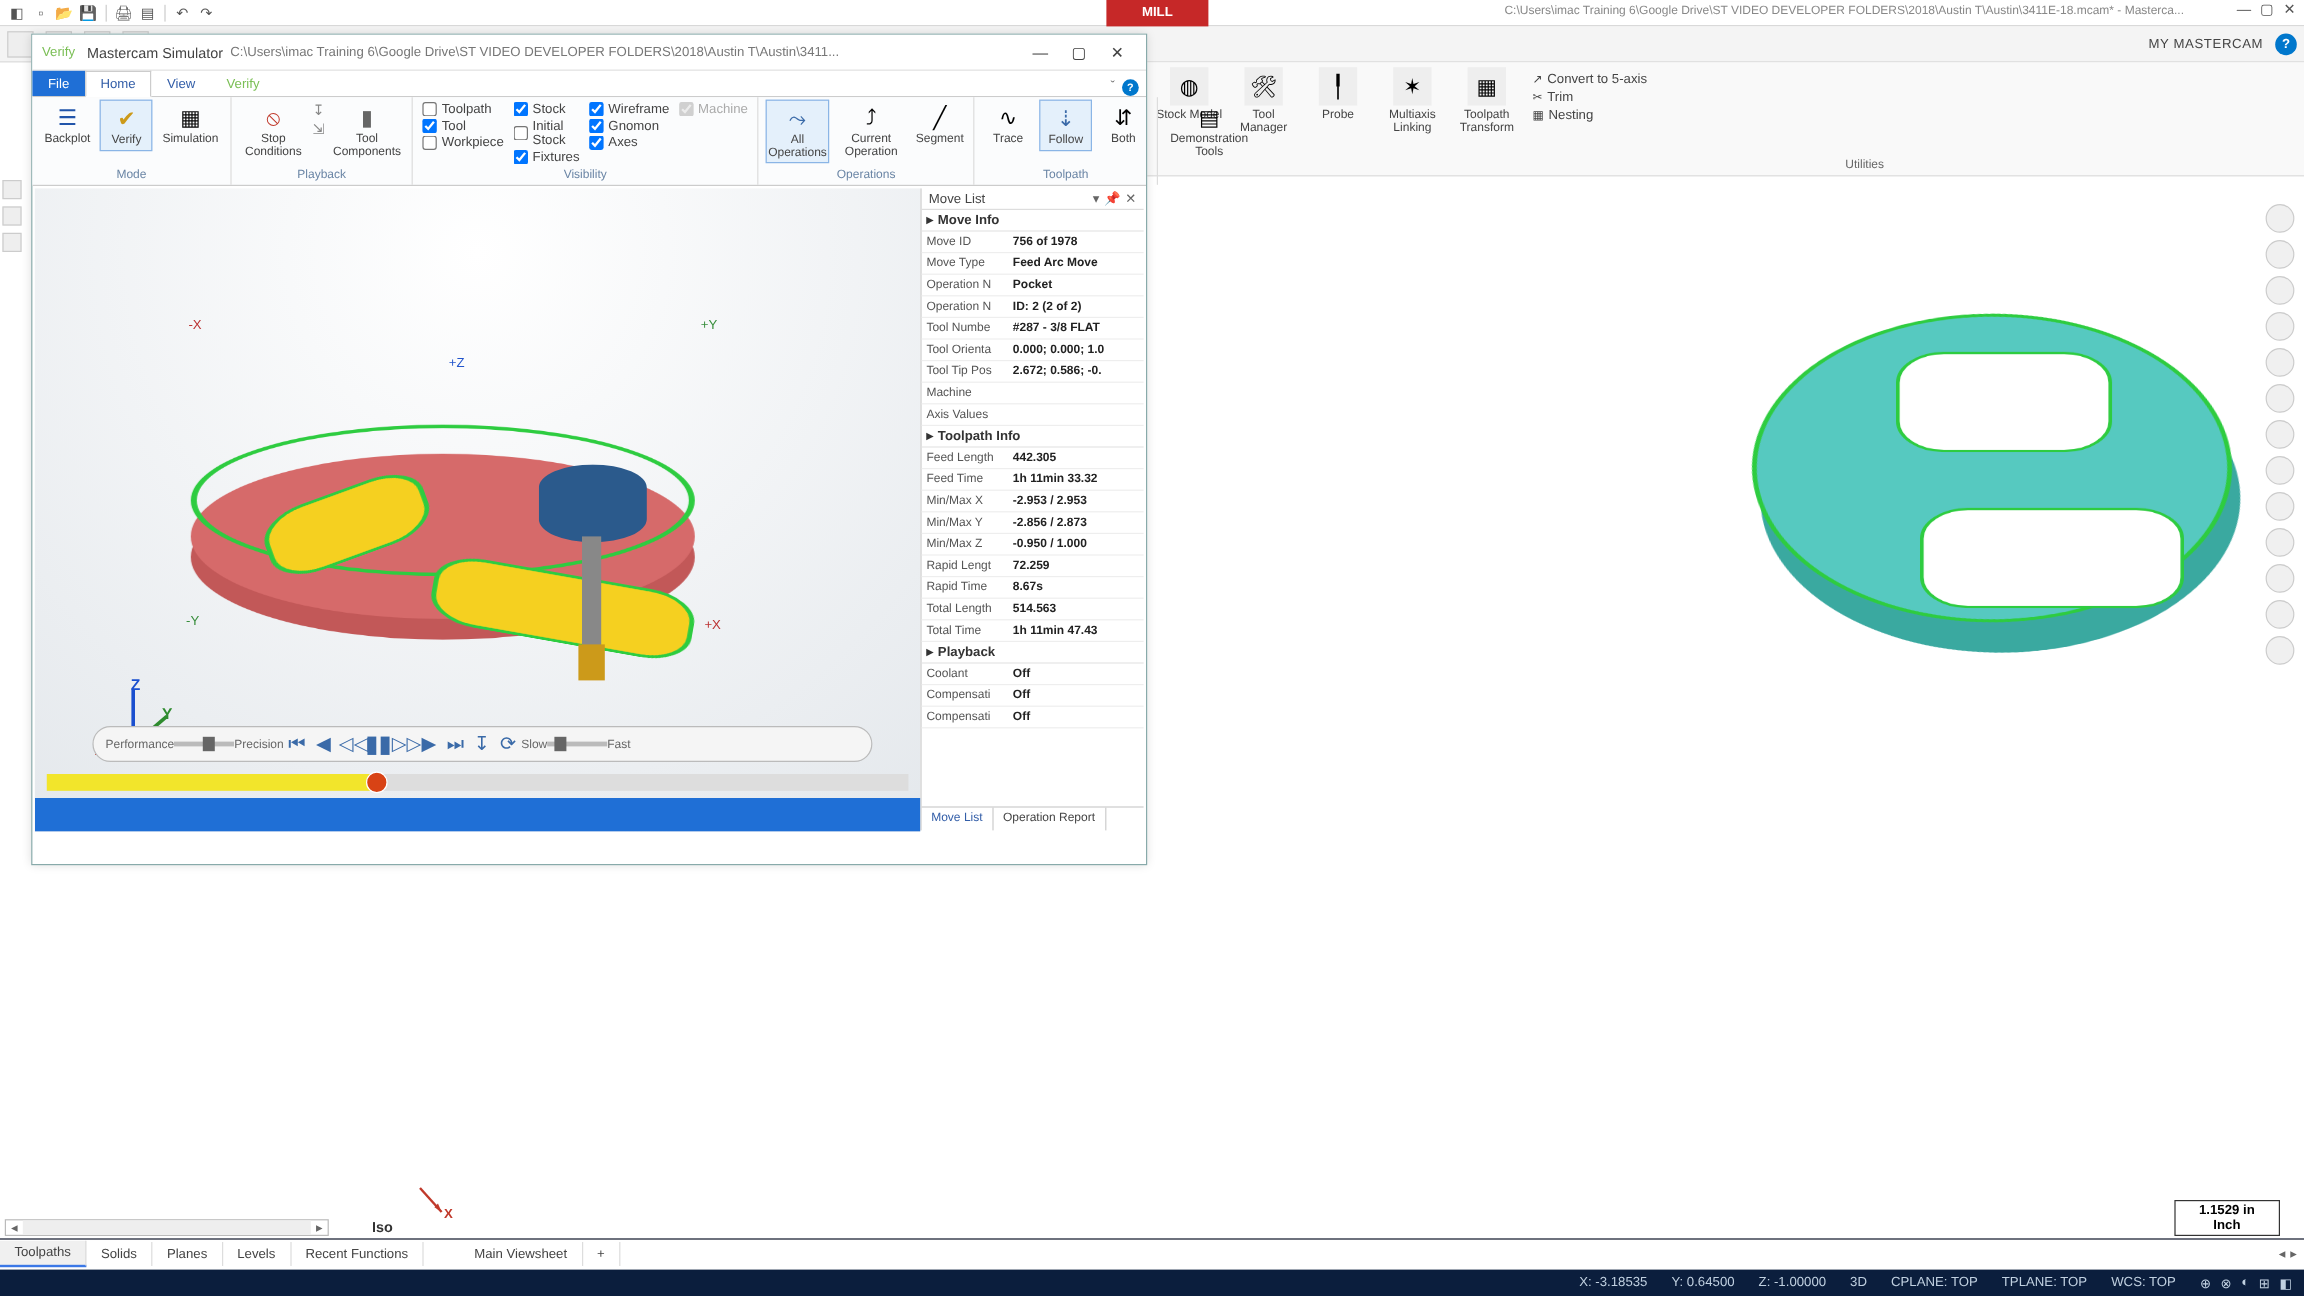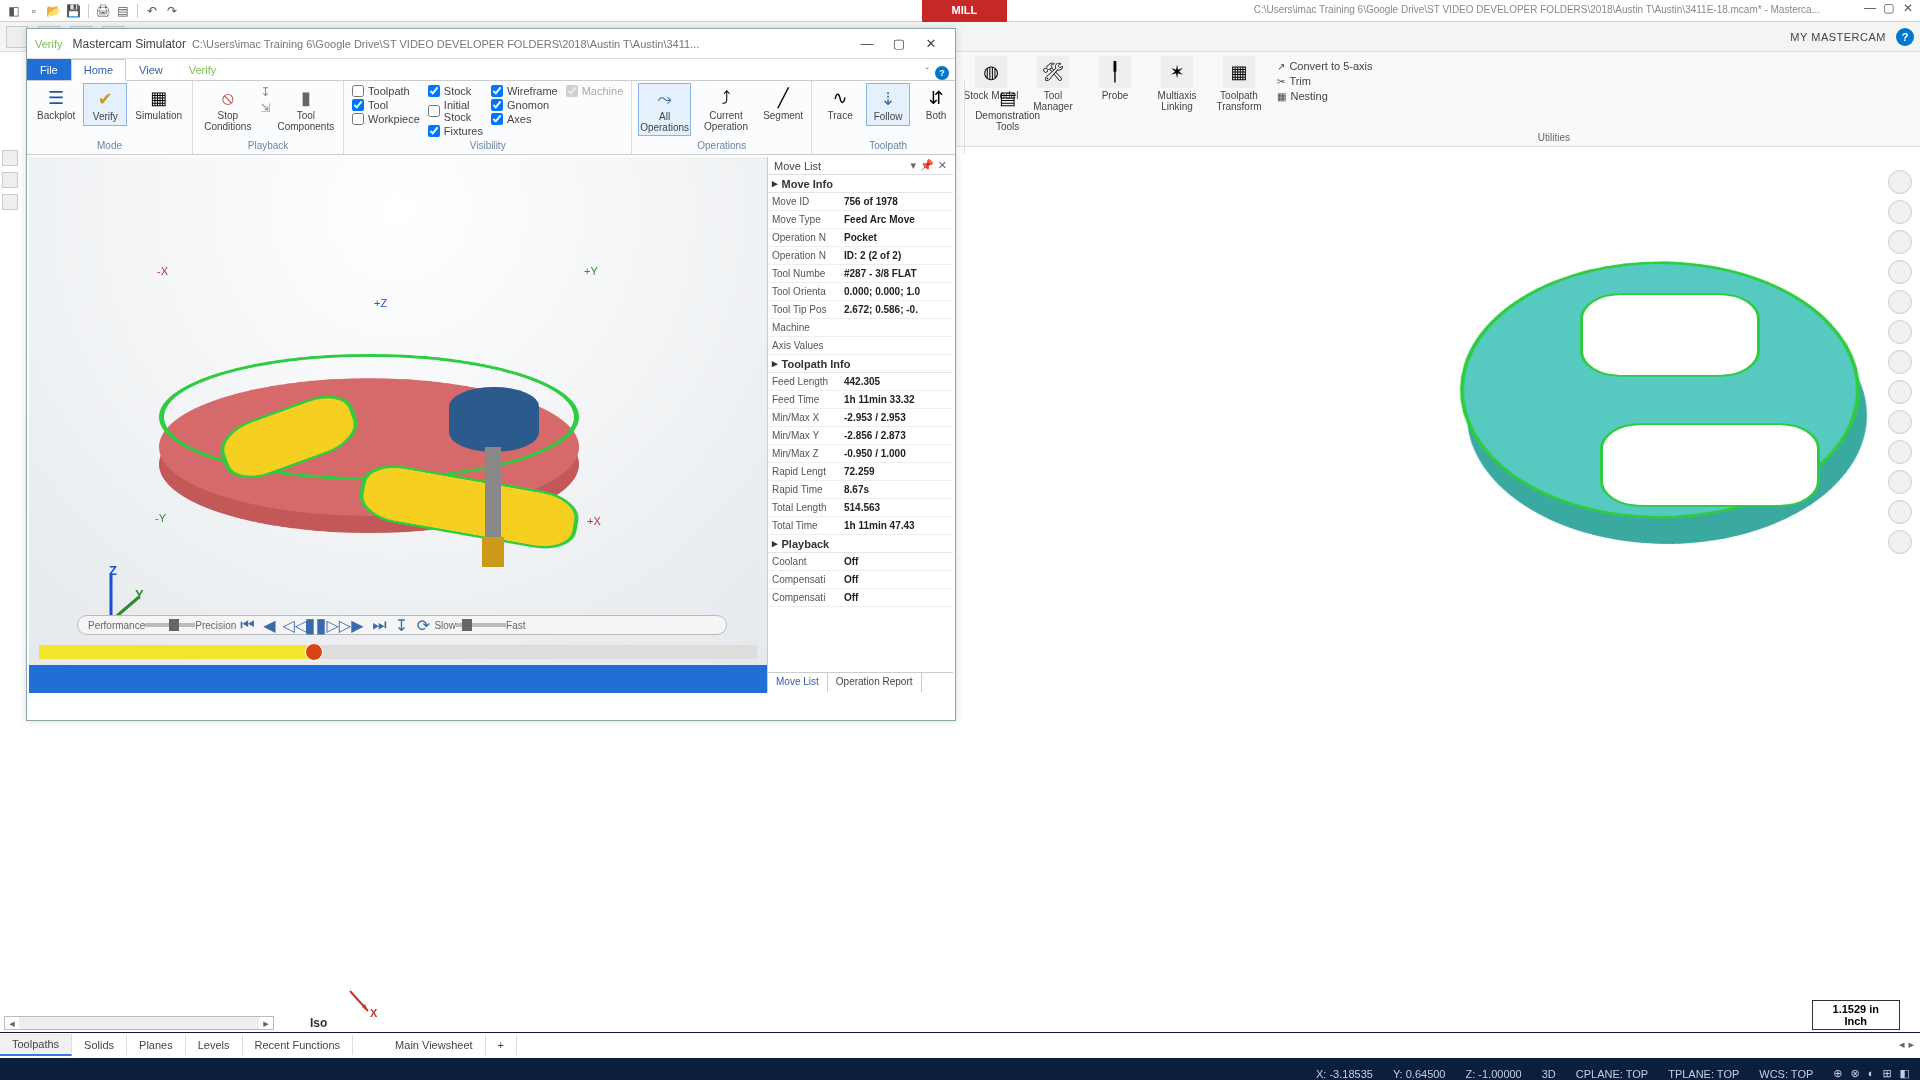--- a/index.html
+++ b/index.html
@@ -34,21 +34,21 @@
 .bot-tab.active{border-bottom:2px solid #3b78e7;background:#f0f0f0}
 .bot-right-arrows{position:absolute;right:6px;display:flex;gap:4px;color:#666}
 
 
 .iso-label{position:absolute;left:310px;bottom:50px;font-weight:bold;color:#333;font-size:12px}
 .scale-box{position:absolute;right:20px;bottom:50px;border:1px solid #333;padding:2px 20px;text-align:center}
 .scale-box .v{font-weight:bold;font-size:11px}
 .scale-box .u{font-weight:bold;font-size:11px}
 
 
-.status{position:absolute;bottom:0;left:0;width:100%;height:22px;background:#0b1e3d;color:#c0d0e0;display:flex;align-items:flex-end;padding:0 10px;gap:20px;font-size:11px}
+.status{position:absolute;bottom:0;left:0;width:100%;height:22px;background:#0b1e3d;color:#c0d0e0;display:flex;align-items:center;padding:0 10px;gap:20px;font-size:11px}
 .status .sp{}
 .status .icons{margin-left:auto;display:flex;gap:8px}
 
 
 .sim{position:absolute;left:26px;top:28px;width:930px;height:693px;background:#fff;border:1px solid #8aa;box-shadow:0 0 8px rgba(0,0,0,.15)}
 .sim-title{height:30px;display:flex;align-items:center;padding:0 8px;background:#fff;border-bottom:1px solid #ddd}
 .sim-title .t1{color:#777;font-size:11px}
 .sim-title .t2{color:#444;font-size:12px;margin-left:10px}
 .sim-title .pth{color:#777;font-size:11px;margin-left:6px;white-space:nowrap;overflow:hidden;text-overflow:ellipsis;flex:1}
 .win-btns{display:flex;gap:0}
@@ -86,21 +86,21 @@
 .axis-label{position:absolute;font-size:11px;color:#555}
 .al-my{left:126px;top:355px;color:#388e3c}.al-mx{left:128px;top:108px;color:#b33}
 .al-py{left:555px;top:108px;color:#388e3c}.al-px{left:558px;top:358px;color:#b33}
 .al-pz{left:345px;top:140px;color:#2255cc}
 .axis-gnomon{position:absolute;left:50px;bottom:60px;width:70px;height:70px}
 .ag-z{position:absolute;left:30px;top:0;color:#1a4fcf;font-weight:bold;font-size:13px}
 .ag-y{position:absolute;left:56px;top:24px;color:#2e8b2e;font-weight:bold;font-size:13px}
 .ag-x{position:absolute;left:0;top:54px;color:#c0392b;font-weight:bold;font-size:13px}
 
 
-.playbar{position:absolute;left:48px;bottom:58px;width:650px;height:20px;border:1px solid #bbb;border-radius:15px;background:#f5f5f5;display:flex;align-items:center;padding:0 10px;gap:0}
+.playbar{position:absolute;left:48px;bottom:58px;width:650px;height:30px;border:1px solid #bbb;border-radius:15px;background:#f5f5f5;display:flex;align-items:center;padding:0 10px;gap:0}
 .pb-label{font-size:10px;color:#666}
 .pb-slider{width:50px;height:4px;background:#bbb;position:relative}
 .pb-slider .knob{position:absolute;top:-4px;width:10px;height:12px;background:#666}
 .pb-btn{color:#3a6aa8;font-size:16px;padding:0 2px;width:22px;text-align:center}
 .pb-btn.big{font-size:20px}
 
 .progress{position:absolute;left:10px;bottom:34px;right:10px;height:14px;background:#ddd}
 .progress .done{position:absolute;left:0;top:0;height:100%;background:#f2e52b}
 .progress .handle{position:absolute;top:-2px;width:18px;height:18px;border-radius:50%;background:#d84315;border:1px solid #fff}
 .blue-strip{position:absolute;left:0;bottom:0;right:0;height:28px;background:#1f6fd6}

